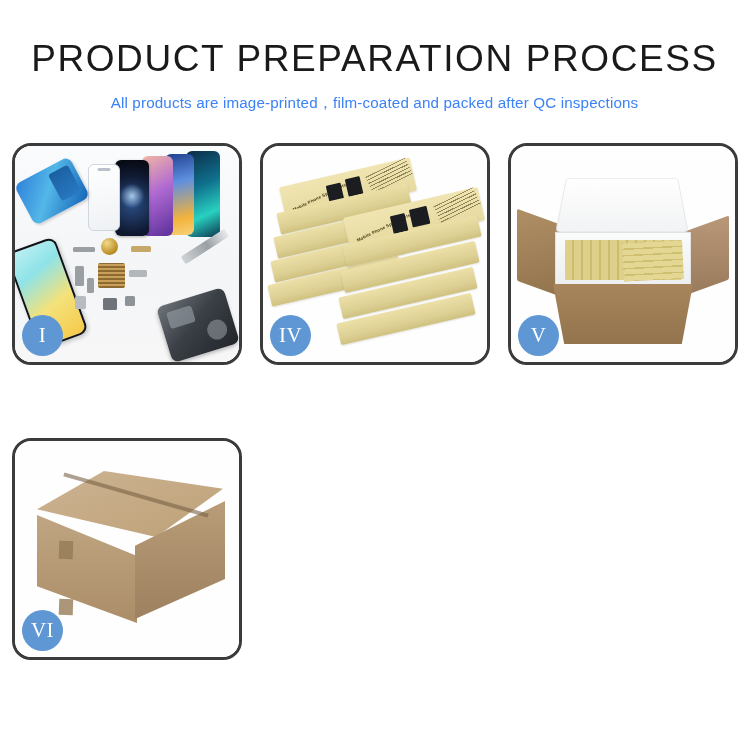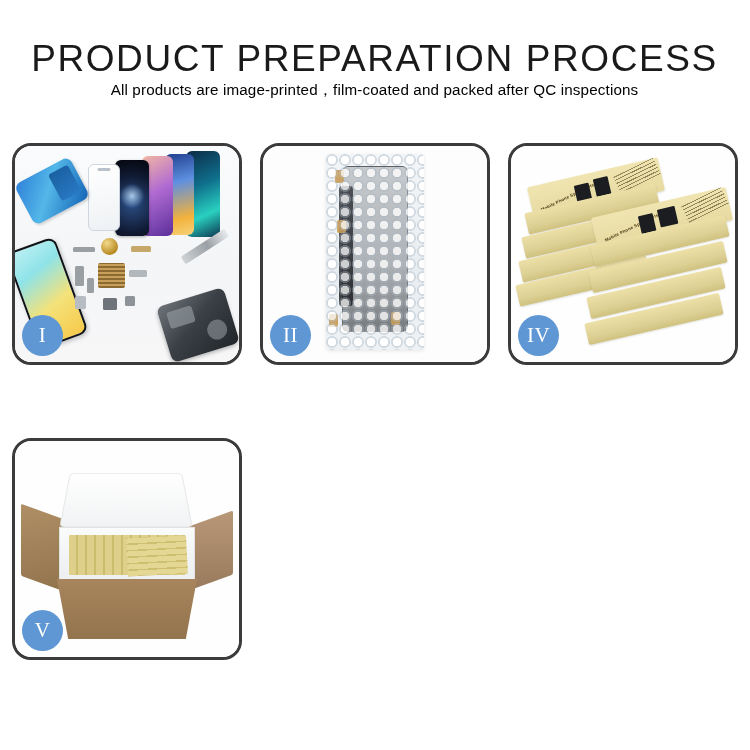--- a/index.html
+++ b/index.html
@@ -15,22 +15,23 @@
   .header { text-align: center; padding-top: 38px; }
   .title {
     font-size: 37px;
     letter-spacing: 1.6px;
     color: #1a1a1a;
     font-weight: 400;
     font-family: "Liberation Sans", sans-serif;
     white-space: nowrap;
   }
   .subtitle {
+    margin-top: 13px;
     font-size: 15.2px;
-    color: #000000;
+    color: #3b82f6;
     letter-spacing: 0.15px;
     white-space: nowrap;
   }
 
   
   .grid {
     position: absolute;
     top: 143px;
     left: 12px;
     width: 726px;
@@ -332,33 +333,20 @@
         <div class="chip" style="left:114px;top:124px;width:18px;height:7px;background:#b2b7bc;"></div>
         <div class="chip" style="left:60px;top:150px;width:11px;height:13px;background:#b6bcc1;"></div>
         <div class="chip" style="left:88px;top:152px;width:14px;height:12px;background:#6f757a;"></div>
         <div class="chip" style="left:110px;top:150px;width:10px;height:10px;background:#8d9398;"></div>
         <div class="screwdriver"></div>
         <div class="ph backplate"></div>
       </div>
       <div class="badge">I</div>
     </div>
 
-    <div class="panel">
-      <div class="photo p2">
-        <div class="bag"></div>
-        <div class="flex"></div>
-        <div class="ribbon"></div>
-        <div class="tab" style="left:72px;top:24px;"></div>
-        <div class="tab" style="left:74px;top:74px;"></div>
-        <div class="tab" style="left:66px;top:168px;"></div>
-        <div class="tab" style="left:128px;top:166px;"></div>
-        <div class="bub-overlay"></div>
-      </div>
-      <div class="badge">II</div>
-    </div>
 
 
     <div class="panel">
       <div class="photo p4">
         <div class="stack">
           <div class="sbox top" style="left:10px;top:4px;width:134px;transform:rotate(-13deg);">
             <span class="lbl" style="left:8px;top:16px;">Mobile Phone Spare Parts</span>
             <span class="swatch" style="left:46px;top:9px;width:15px;height:18px;"></span>
             <span class="swatch" style="left:66px;top:7px;width:15px;height:18px;"></span>
             <span class="lines" style="left:88px;top:4px;"></span>
@@ -389,15 +377,26 @@
         <div class="flapR"></div>
         <div class="foamlid"></div>
         <div class="foambox"></div>
         <div class="goods"></div>
         <div class="goods2"></div>
         <div class="body"></div>
       </div>
       <div class="badge">V</div>
     </div>
 
+    <div class="panel">
+      <div class="photo p6">
+        <div class="top"></div>
+        <div class="left"></div>
+        <div class="right"></div>
+        <div class="seam"></div>
+        <div class="tape1"></div>
+        <div class="tape2"></div>
+      </div>
+      <div class="badge">VI</div>
+    </div>
 
   </div>
 </div>
 
 </body></html>

